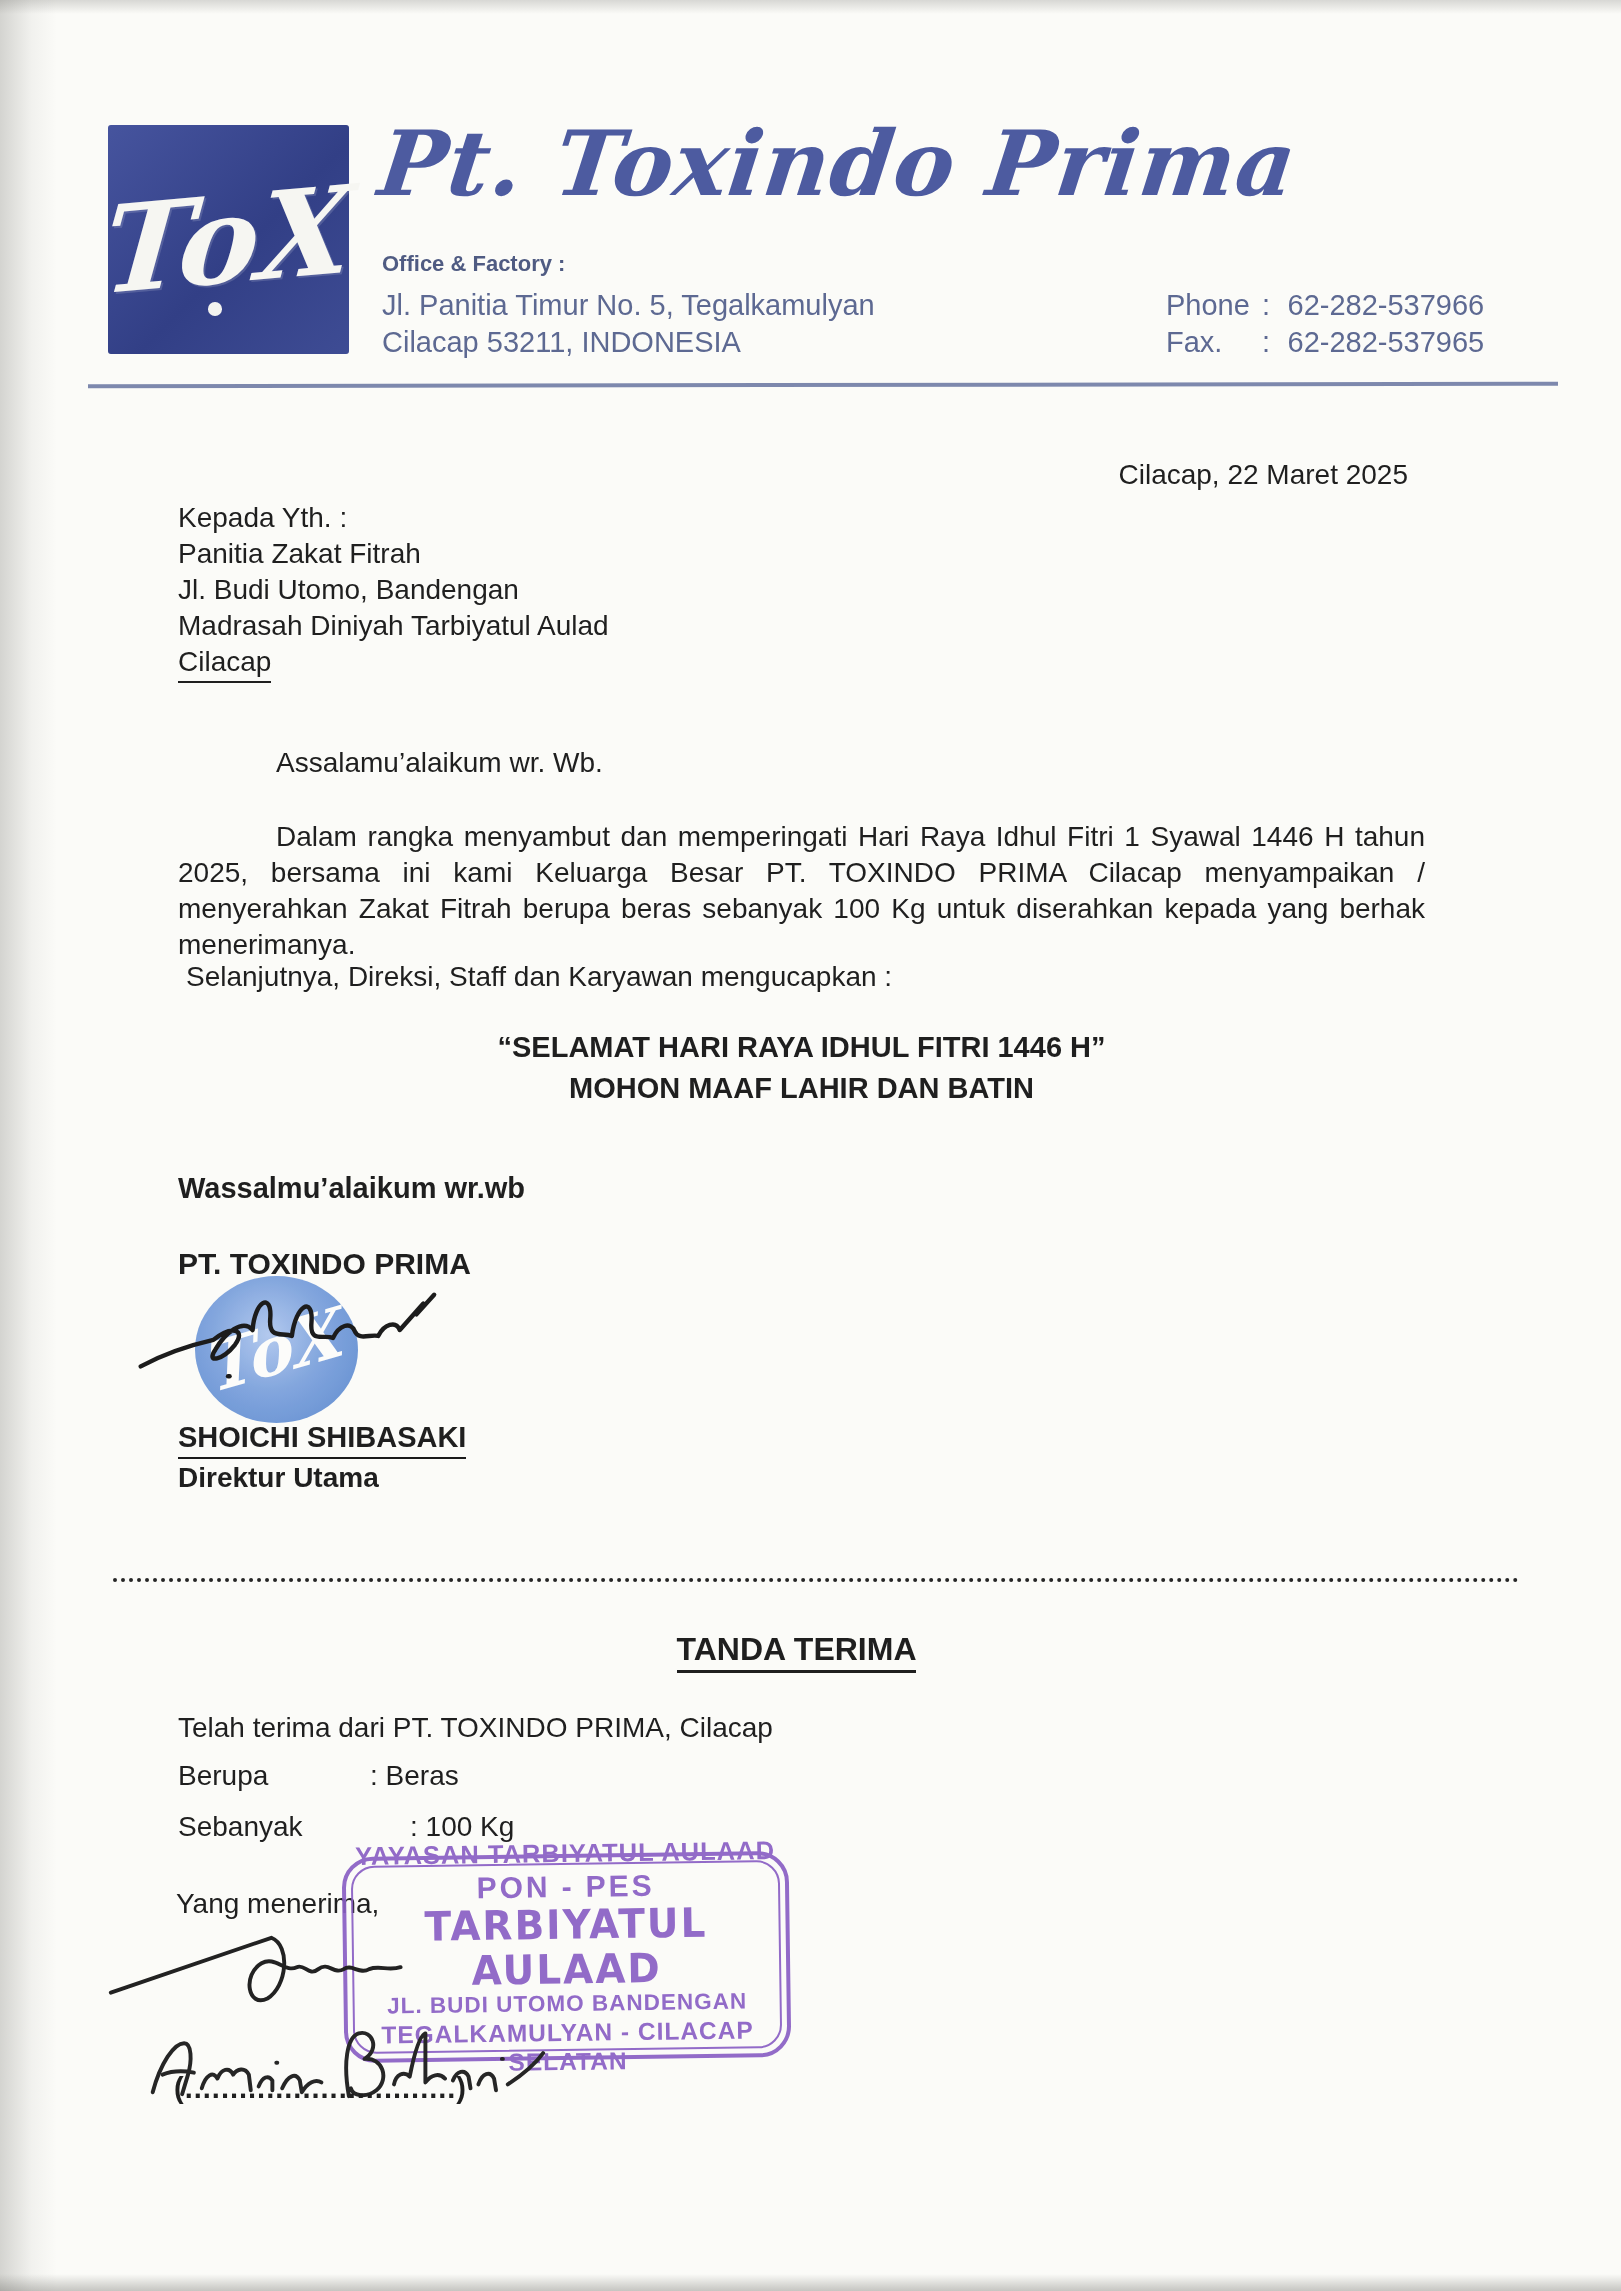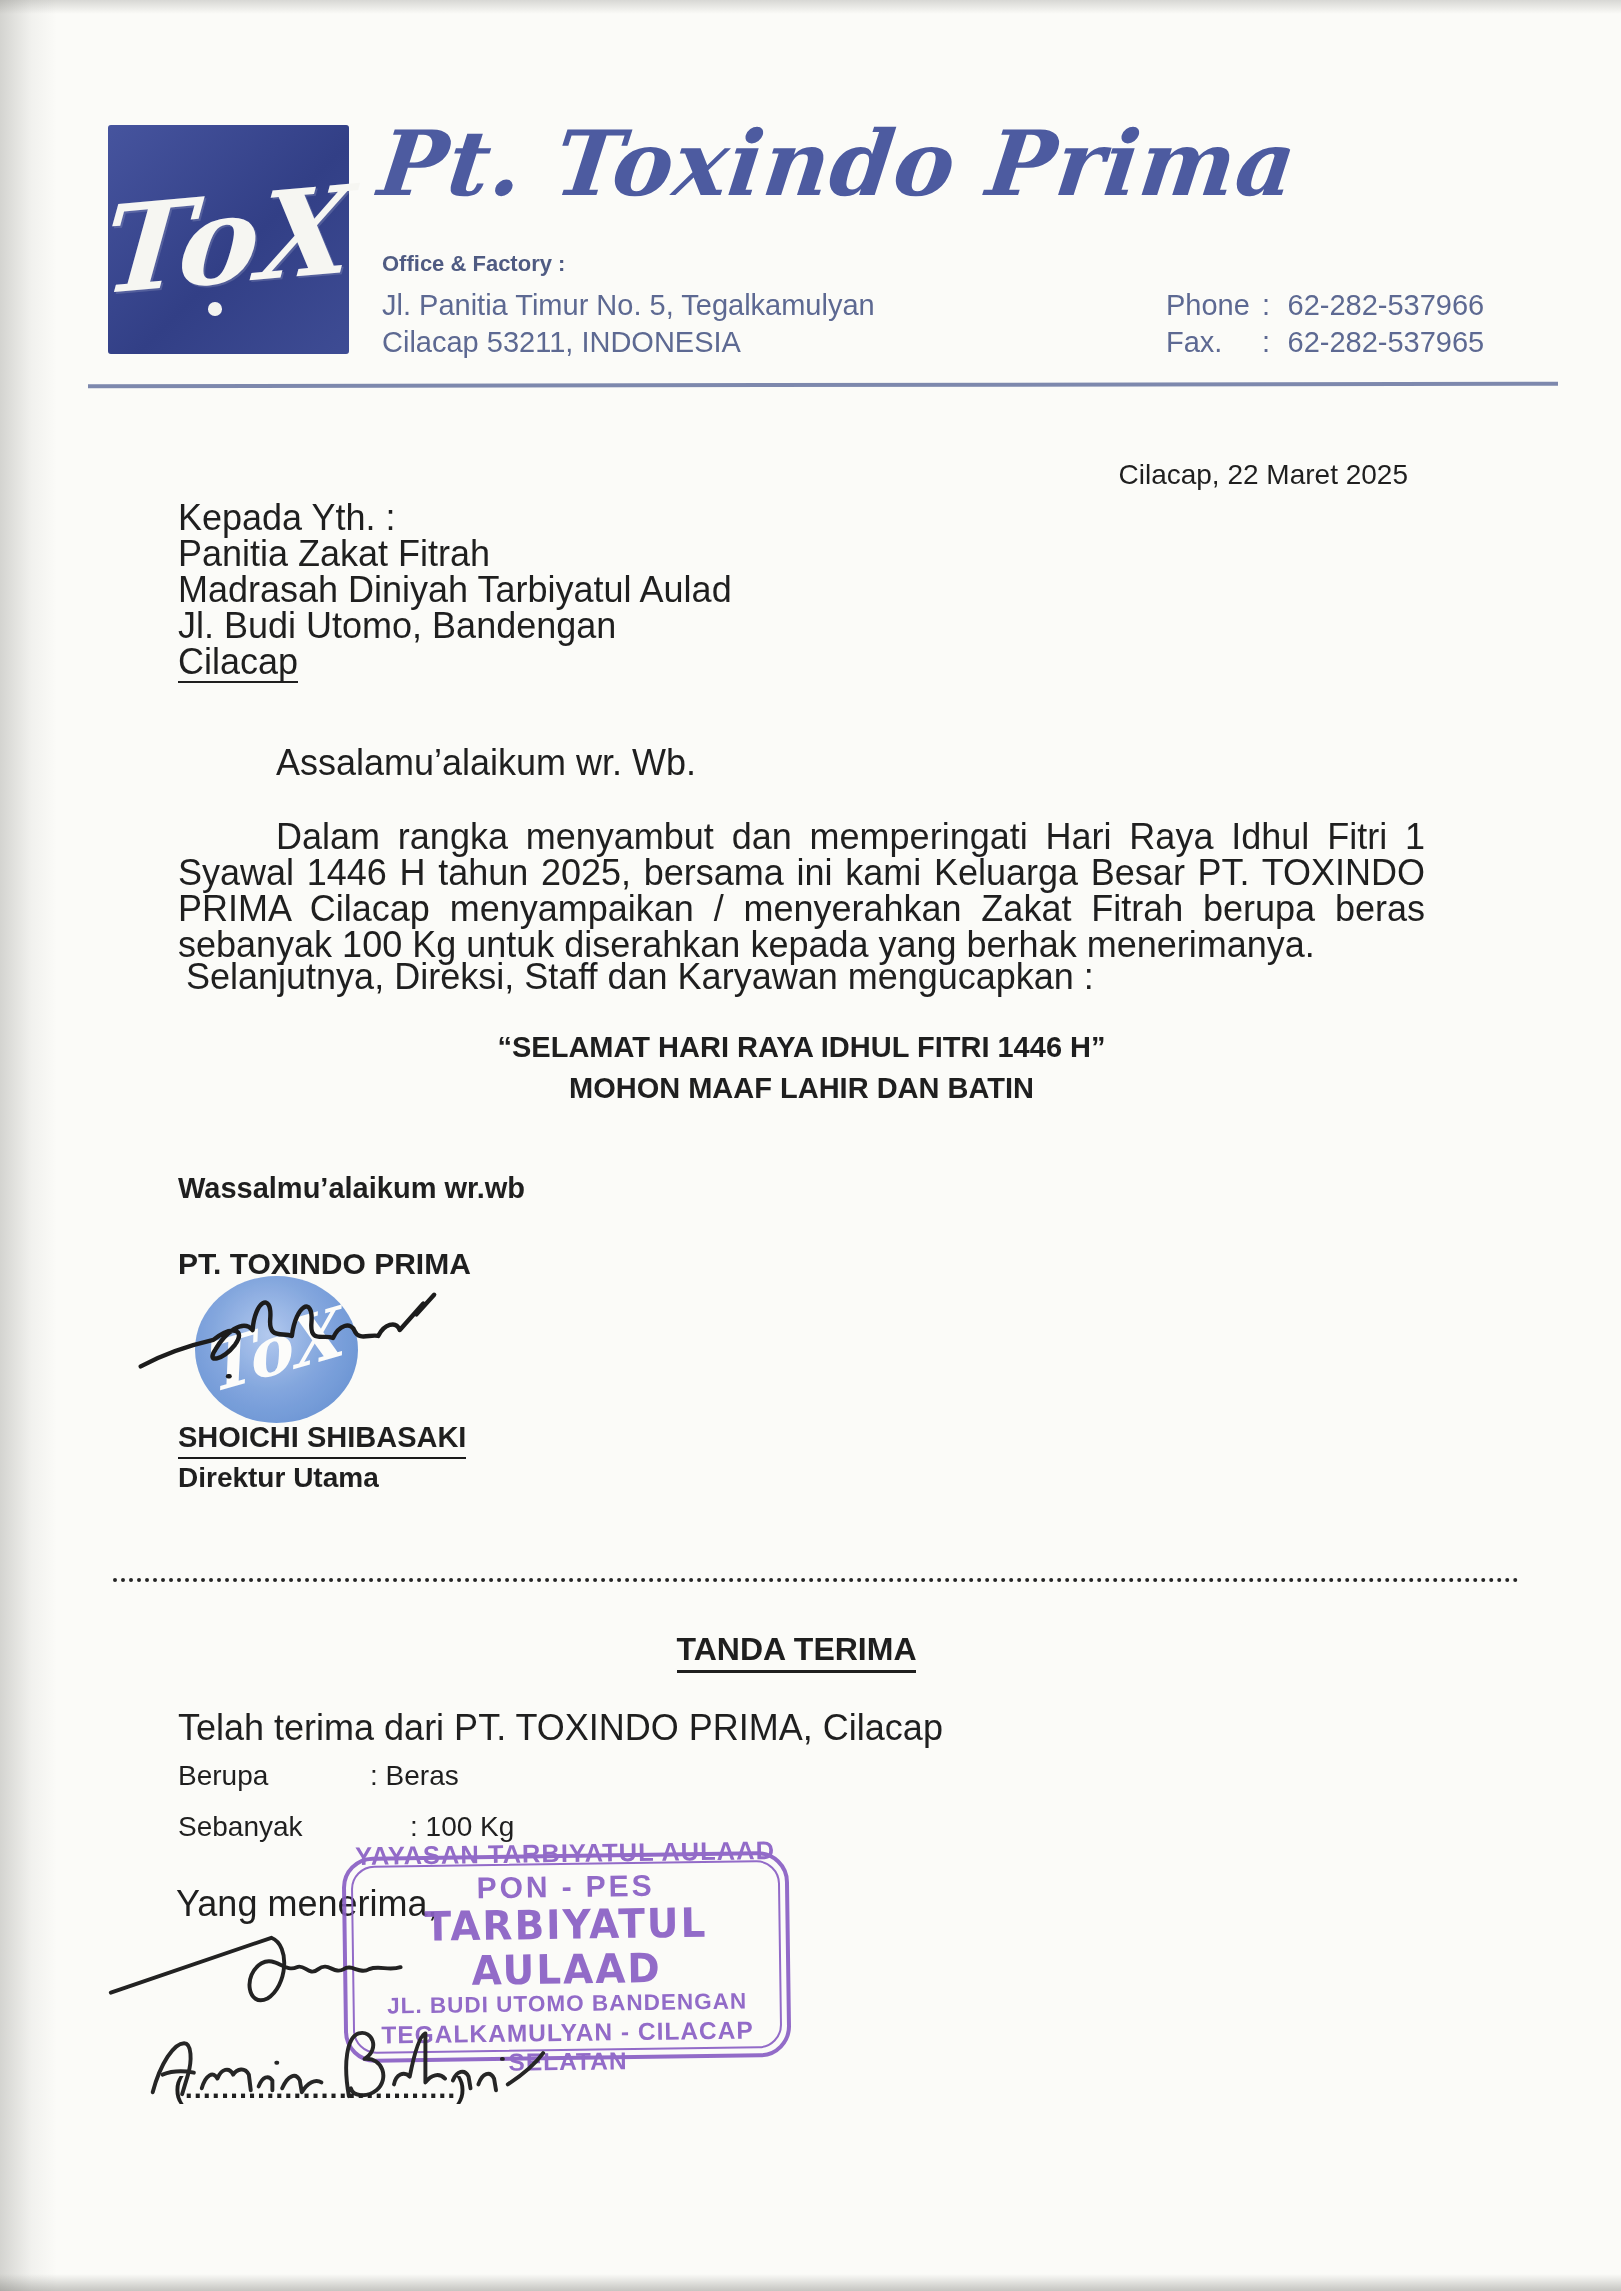--- a/index.html
+++ b/index.html
@@ -37,21 +37,21 @@
   .office-label{left:382px;top:251px;font-size:22px;font-weight:bold;color:#4f5b82;}
   .addr{font-size:29px;color:#5d6992;}
   .addr1{left:382px;top:289px;}
   .addr2{left:382px;top:326px;}
   .contact{left:1166px;top:289px;font-size:29px;color:#5d6992;}
   .contact .row{display:flex;height:37px;}
   .contact .lbl{width:96px;}
   .contact .colon{width:25.5px;}
   .header-rule{left:88px;top:383px;width:1470px;height:3.9px;background:#7d88ad;transform:rotate(-.1deg);}
   
-  .t29{font-size:36px;line-height:36px;}
+  .t29{font-size:28px;line-height:36px;}
   .date-line{right:213px;top:459px;font-size:28px;text-align:center;}
   .recipient{left:178px;top:500px;}
   .recipient div{height:36px;}
   .u-city{display:inline-block;border-bottom:2.9px solid #1f1f1f;padding-bottom:1px;}
   .greeting{left:276px;top:745px;}
   .body-par{left:178px;top:819px;width:1247px;text-align:justify;text-indent:98px;line-height:36px;}
   .announce{left:186px;top:959px;}
   .headline{left:178px;width:1247px;text-align:center;font-weight:bold;font-size:29px;}
   .headline1{top:1031px;}
   .headline2{top:1072px;}
@@ -135,22 +135,22 @@
     </div>
   </div>
 
   <div class="abs header-rule"></div>
 
   <div class="abs date-line">Cilacap, 22 Maret 2025</div>
 
   <div class="abs recipient t29">
     <div>Kepada Yth. :</div>
     <div>Panitia Zakat Fitrah</div>
+    <div>Jl. Budi Utomo, Bandengan</div>
     <div>Madrasah Diniyah Tarbiyatul Aulad</div>
-    <div>Jl. Budi Utomo, Bandengan</div>
     <div>
       <span class="u-city">Cilacap</span>
     </div>
   </div>
 
   <div class="abs greeting t29">Assalamu’alaikum wr. Wb.</div>
 
   <div class="abs body-par t29">Dalam rangka menyambut dan memperingati Hari Raya Idhul Fitri 1 Syawal 1446 H tahun 2025, bersama ini kami Keluarga Besar PT. TOXINDO PRIMA Cilacap menyampaikan / menyerahkan Zakat Fitrah berupa beras sebanyak 100 Kg untuk diserahkan kepada yang berhak menerimanya.</div>
 
   <div class="abs announce t29">Selanjutnya, Direksi, Staff dan Karyawan mengucapkan :</div>

